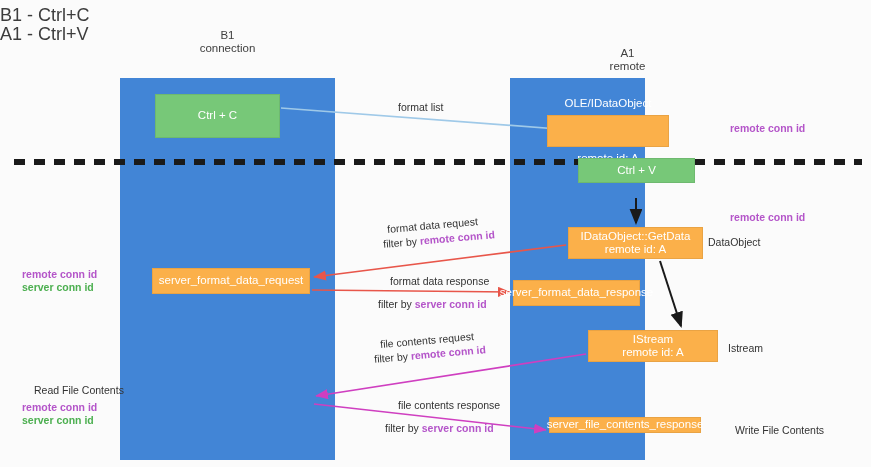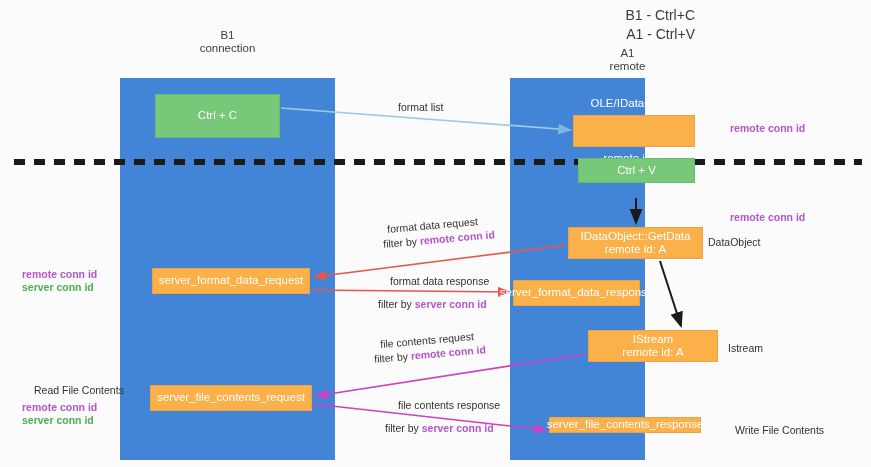--- a/index.html
+++ b/index.html
@@ -23,37 +23,37 @@
     position:absolute;text-align:center;color:#404040;
     font-size:11.5px;line-height:13px;
   }
   #hdr-b1{left:120px;top:29px;width:215px;}
   #hdr-a1{left:510px;top:47px;width:235px;}
   .lane-header .sub{display:block;}
 
   
   #title{
     position:absolute;left:0;top:6px;width:695px;
-    text-align:right;color:#3c3c3c;font-size:14px;line-height:19px;
+    text-align:left;color:#3c3c3c;font-size:18px;line-height:19px;
   }
   #title span{display:block;}
 
   
   .node{
     position:absolute;box-sizing:border-box;
     display:flex;flex-direction:column;align-items:center;justify-content:center;
     color:#ffffff;font-size:11.5px;line-height:13.5px;text-align:center;
     border:1px solid rgba(0,0,0,.07);
   }
   .node .l2{display:block;}
   .green{background:#77c878;}
   .orange{background:#fbb04a;}
 
   #n-ctrlc{left:155px;top:94px;width:125px;height:44px;}
-  #n-idataobject{left:573px;top:115px;width:122px;height:32px;gap:42px;}
+  #n-idataobject{left:547px;top:115px;width:122px;height:32px;gap:42px;}
   #n-ctrlv{left:578px;top:158px;width:117px;height:25px;}
   #n-getdata{left:568px;top:227px;width:135px;height:32px;}
   #n-sfdreq{left:152px;top:268px;width:158px;height:26px;}
   #n-sfdres{left:513px;top:280px;width:127px;height:26px;}
   #n-istream{left:588px;top:330px;width:130px;height:32px;}
   #n-sfcreq{left:150px;top:385px;width:162px;height:26px;}
   #n-sfcres{left:549px;top:417px;width:152px;height:16px;}
 
   
   .txt{position:absolute;color:#333333;font-size:10.5px;line-height:13px;white-space:nowrap;}
@@ -162,23 +162,20 @@
 
   <div class="node orange" id="n-sfdres">
     <span>server_format_data_response</span>
   </div>
 
   <div class="node orange" id="n-istream">
     <span>IStream</span>
     <span class="l2">remote id: A</span>
   </div>
 
-  <div class="node orange" id="n-sfcreq">
-    <span>server_file_contents_request</span>
-  </div>
 
   <div class="node orange" id="n-sfcres">
     <span>server_file_contents_response</span>
   </div>
 
   <div class="txt" id="t-formatlist">format list</div>
 
   <div class="txt" id="t-fdreq">format data request</div>
   <div class="txt" id="t-fdreq2"><span>filter by </span><span class="purple">remote conn id</span></div>
 

